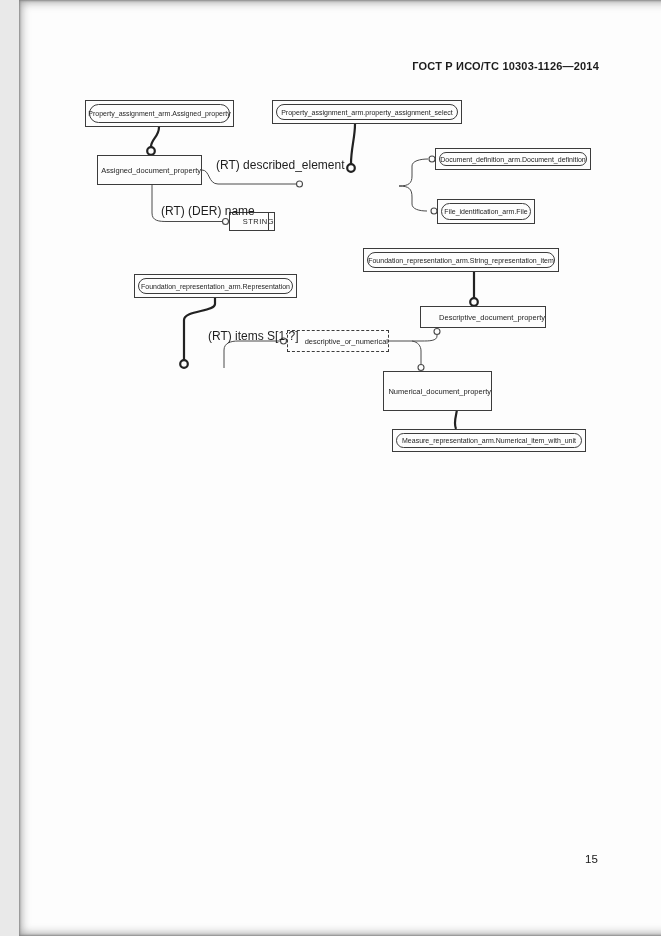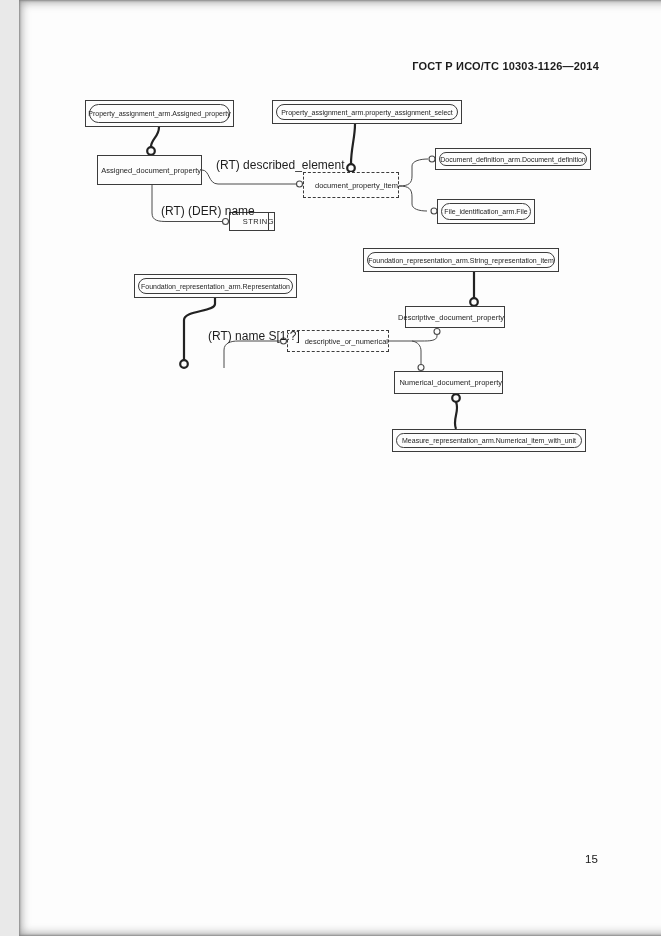--- a/index.html
+++ b/index.html
@@ -144,44 +144,41 @@
     <div class="node refbox" style="left:373px;top:429px;width:194px;height:23px">
       <div class="stadium">
         <span>Measure_representation_arm.Numerical_item_with_unit</span>
       </div>
     </div>
 
     <div class="node entity" style="left:78px;top:155px;width:105px;height:30px">
       <span>Assigned_document_property</span>
     </div>
 
-    <div class="node entity" style="left:386px;top:306px;width:100px;height:22px">
+    <div class="node entity" style="left:401px;top:306px;width:126px;height:22px">
       <span>Descriptive_document_property</span>
     </div>
 
 
-    <div class="node entity" style="left:375px;top:371px;width:109px;height:23px">
+    <div class="node entity" style="left:364px;top:371px;width:109px;height:40px">
       <span>Numerical_document_property</span>
     </div>
 
-    <div class="node dashed" style="left:284px;top:172px;width:96px;height:26px">
-      <span>document_property_item</span>
-    </div>
 
     <div class="node dashed" style="left:268px;top:330px;width:102px;height:22px">
       <span>descriptive_or_numerical</span>
     </div>
 
     <div class="node typebox" style="left:210px;top:212px;width:46px;height:19px">
       <span>STRING</span>
       <span class="divider"></span>
     </div>
 
     <div class="rel-label" style="left:197px;top:158px">(RT) described_element</div>
     <div class="rel-label" style="left:142px;top:204px">(RT) (DER) name</div>
-    <div class="rel-label" style="left:189px;top:329px">(RT) name S[1:?]</div>
+    <div class="rel-label" style="left:189px;top:329px">(RT) items S[1:?]</div>
 
   </div>
 
 
   <div class="page-number">15</div>
 
 </div>
 
 </body></html>

